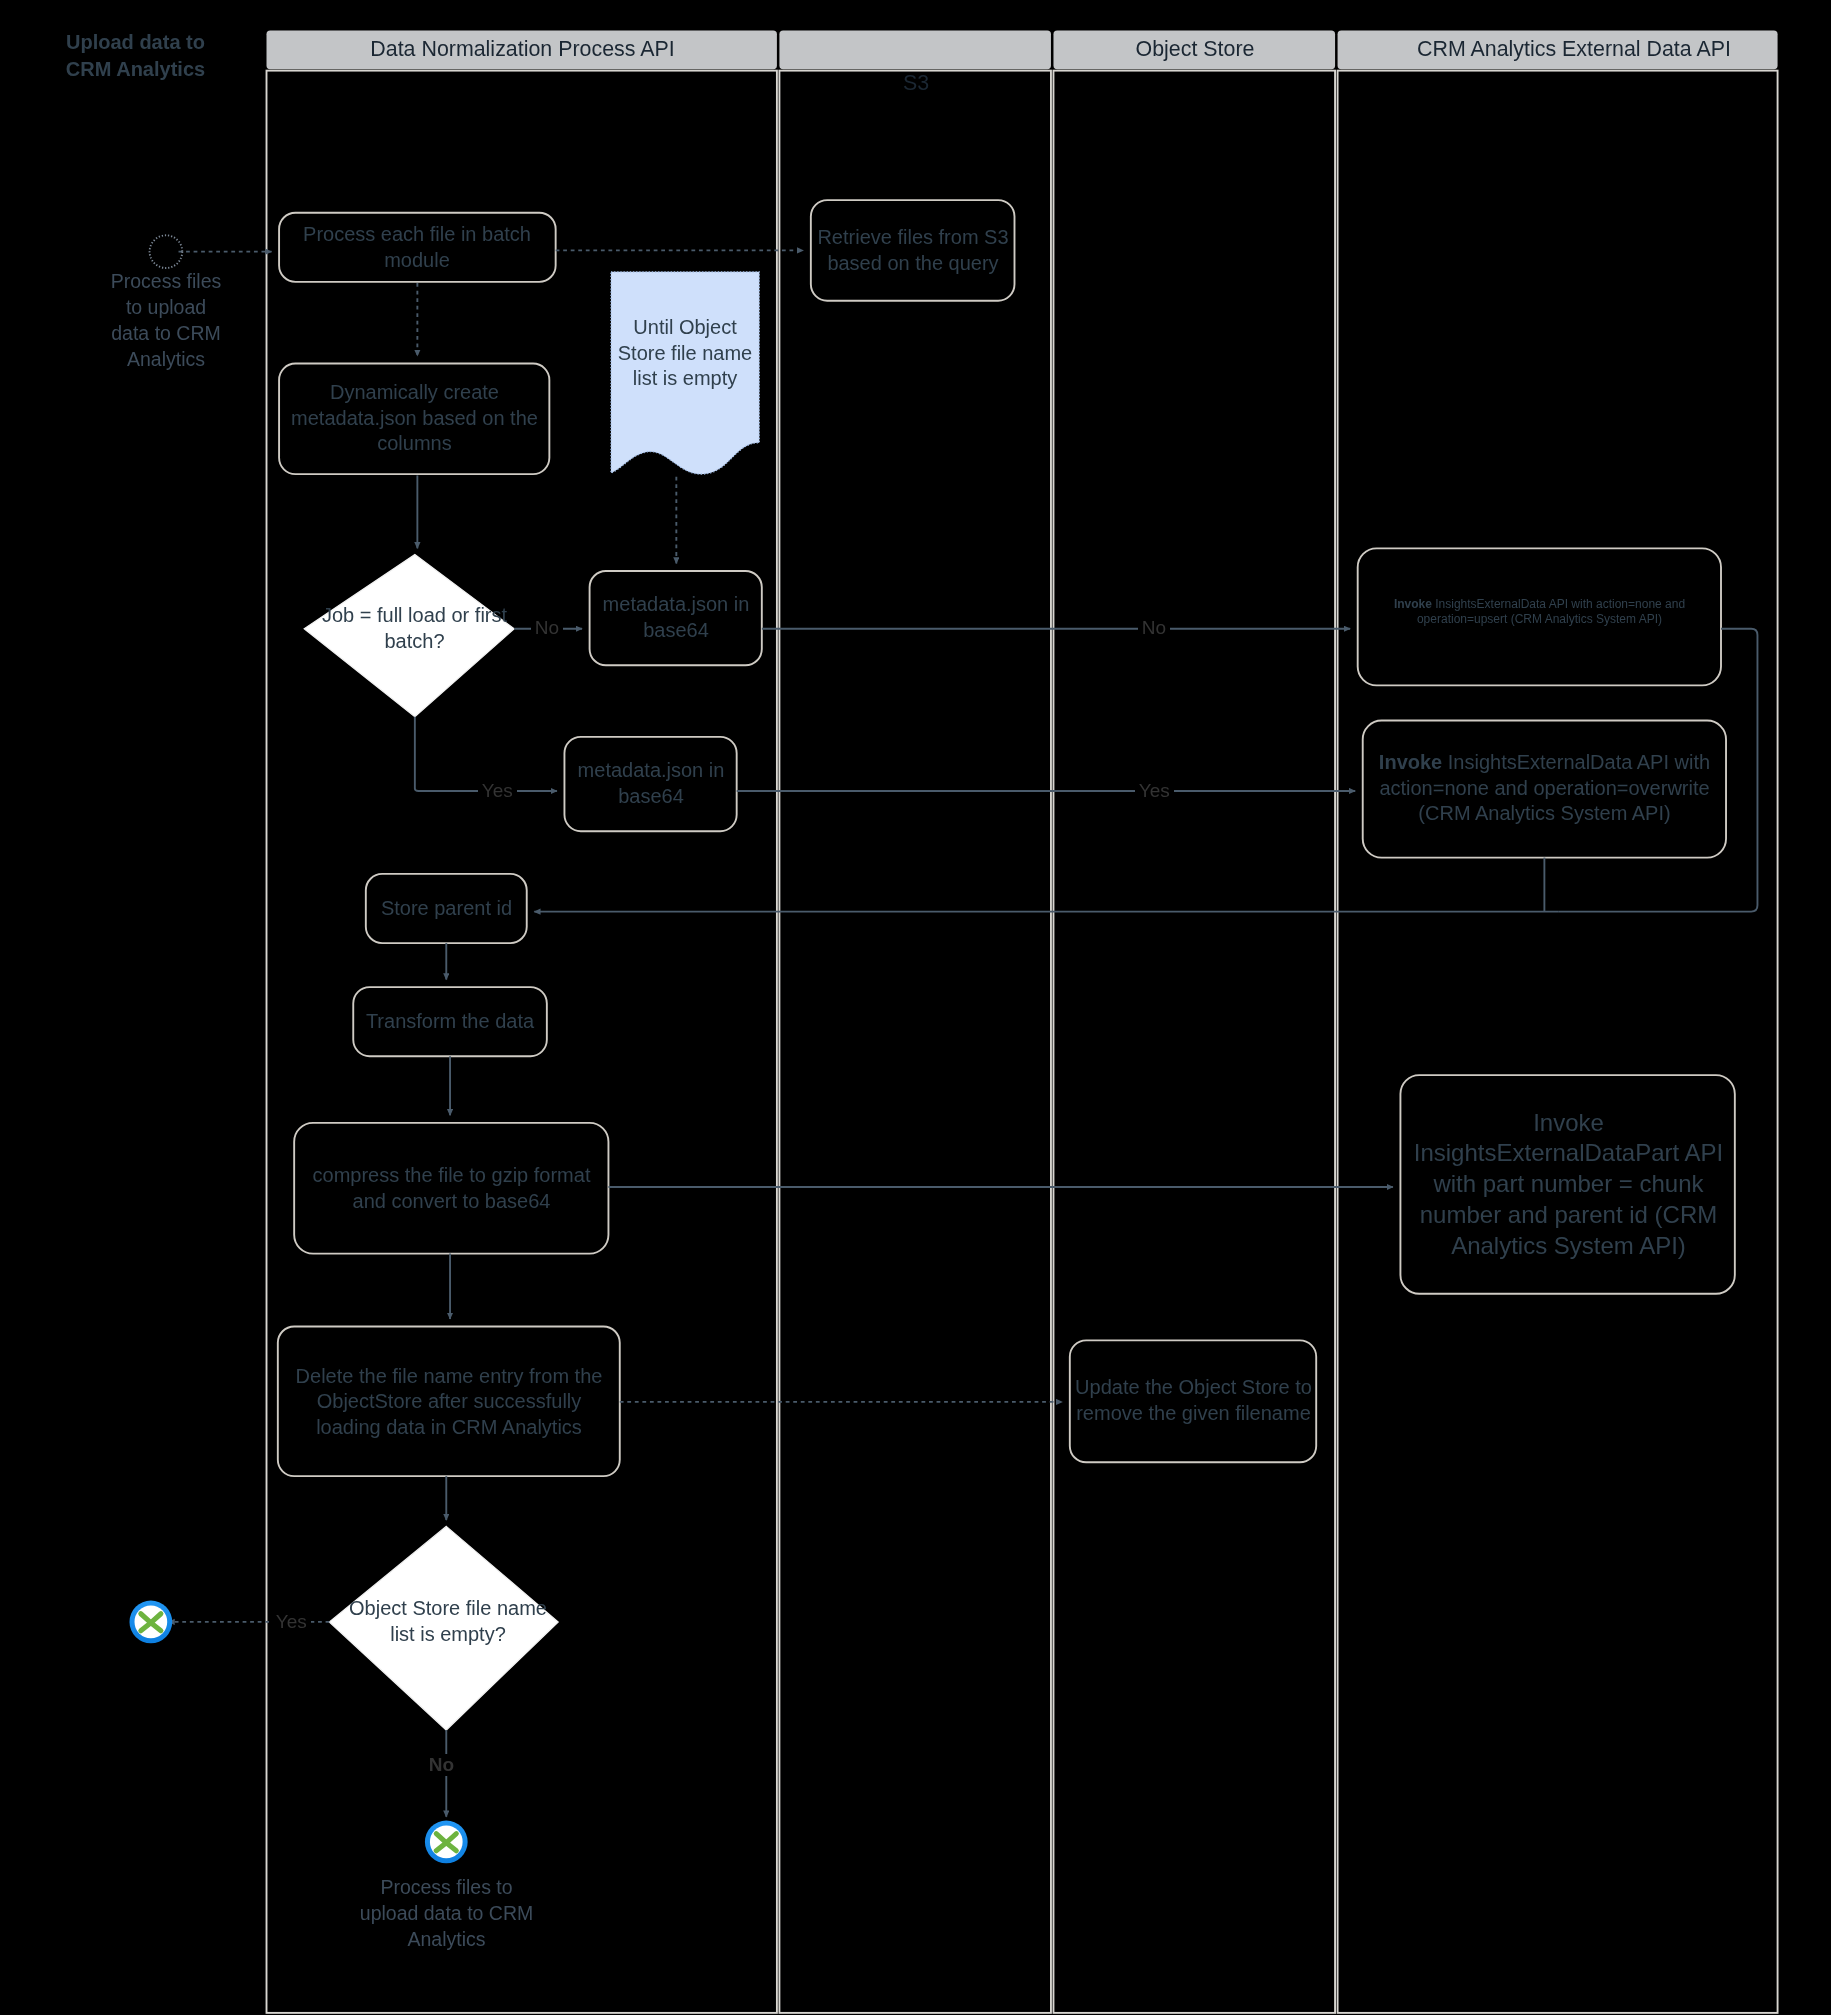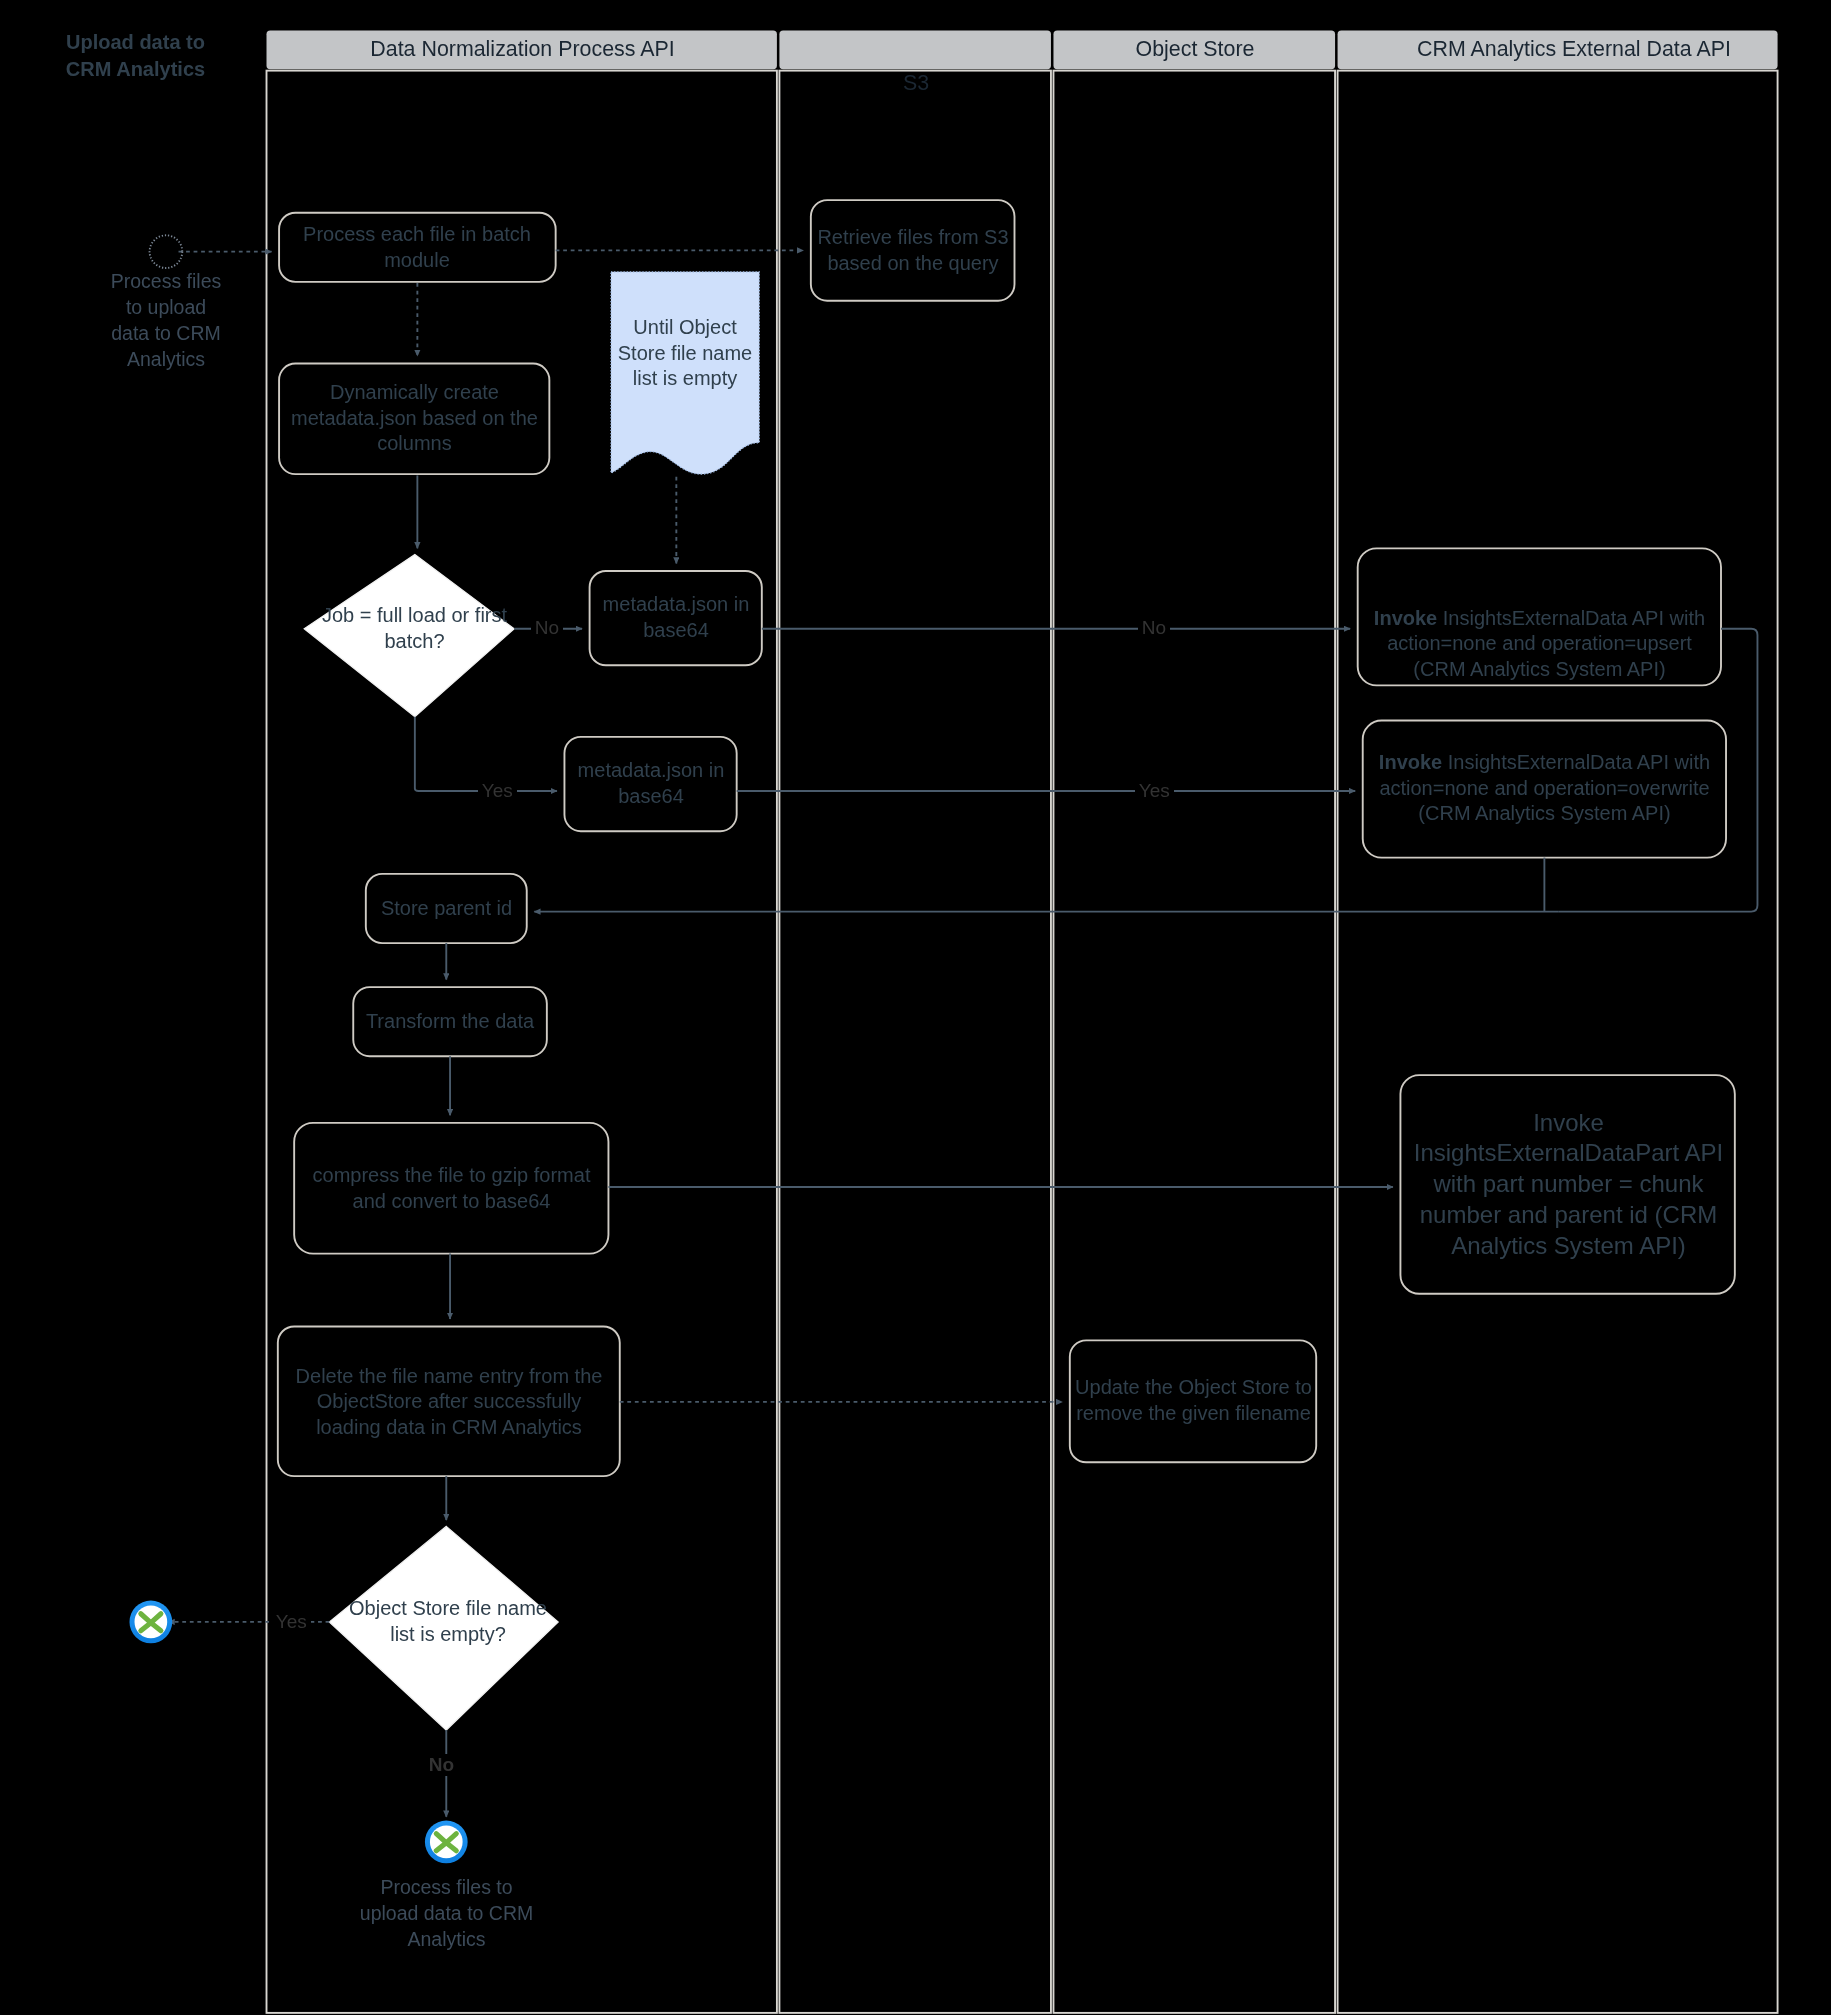--- a/index.html
+++ b/index.html
@@ -154,21 +154,21 @@
   <div class="nodeText" style="left:616px;top:272px;width:138px;height:163px;font-size:20px;">Until Object Store file name list is empty</div>
 
   <div class="nodeText" style="left:815px;top:200px;width:196px;height:101px;font-size:20px;">Retrieve files from S3 based on the query</div>
 
   <div class="nodeText" style="left:311px;top:591px;width:207px;height:75px;font-size:20px;">Job = full load or first batch?</div>
 
   <div class="nodeText" style="left:590px;top:571px;width:172px;height:94px;font-size:20px;">metadata.json in base64</div>
 
   <div class="nodeText" style="left:565px;top:737px;width:172px;height:94px;font-size:20px;">metadata.json in base64</div>
 
-  <div class="nodeText" style="left:1363px;top:548px;width:353px;height:128px;font-size:20px;margin-top:32px;">
+  <div class="nodeText" style="left:1363px;top:548px;width:353px;height:128px;font-size:12px;">
     <span><b>Invoke</b><span> InsightsExternalData API with action=none and operation=upsert (CRM Analytics System API)</span></span>
   </div>
 
   <div class="nodeText" style="left:1368px;top:720px;width:353px;height:137px;font-size:20px;">
     <span><b>Invoke</b><span> InsightsExternalData API with action=none and operation=overwrite (CRM Analytics System API)</span></span>
   </div>
 
   <div class="nodeText" style="left:370px;top:874px;width:153px;height:69px;font-size:20px;">Store parent id</div>
 
   <div class="nodeText" style="left:357px;top:987px;width:186px;height:69px;font-size:20px;">Transform the data</div>

